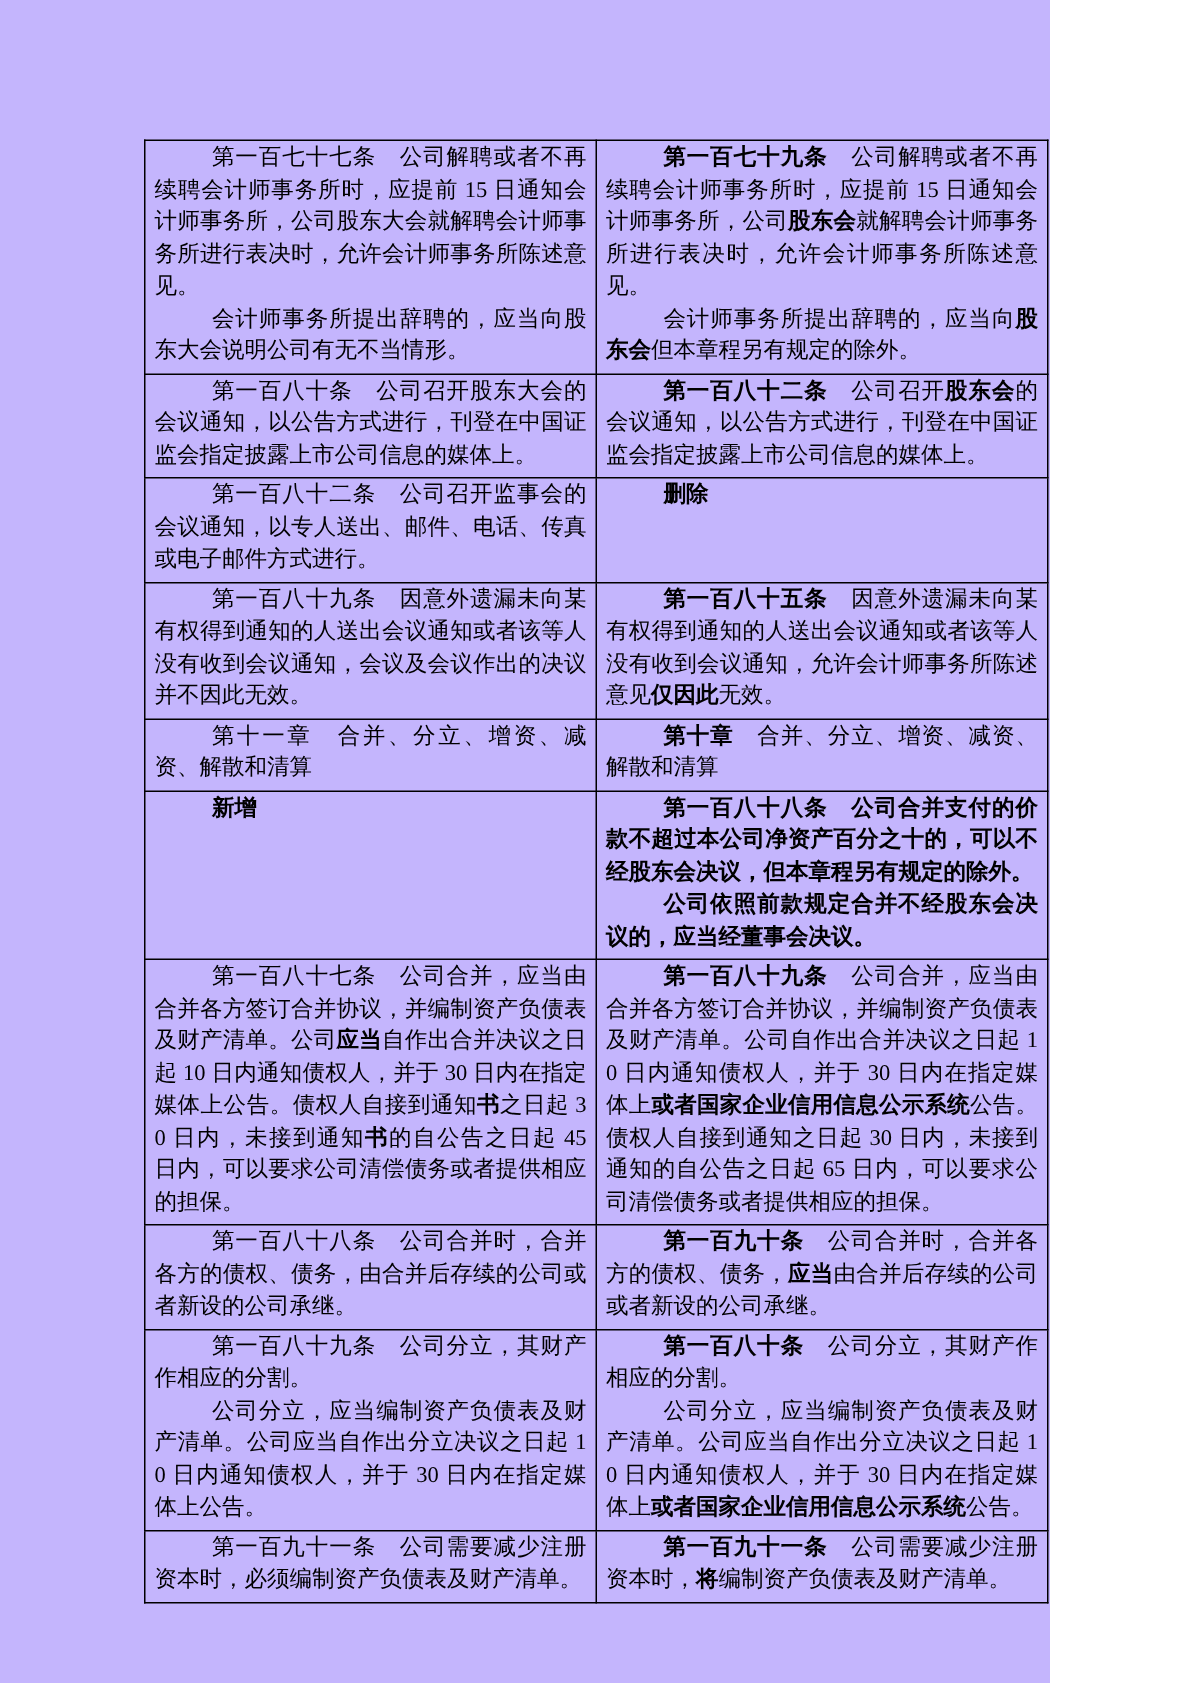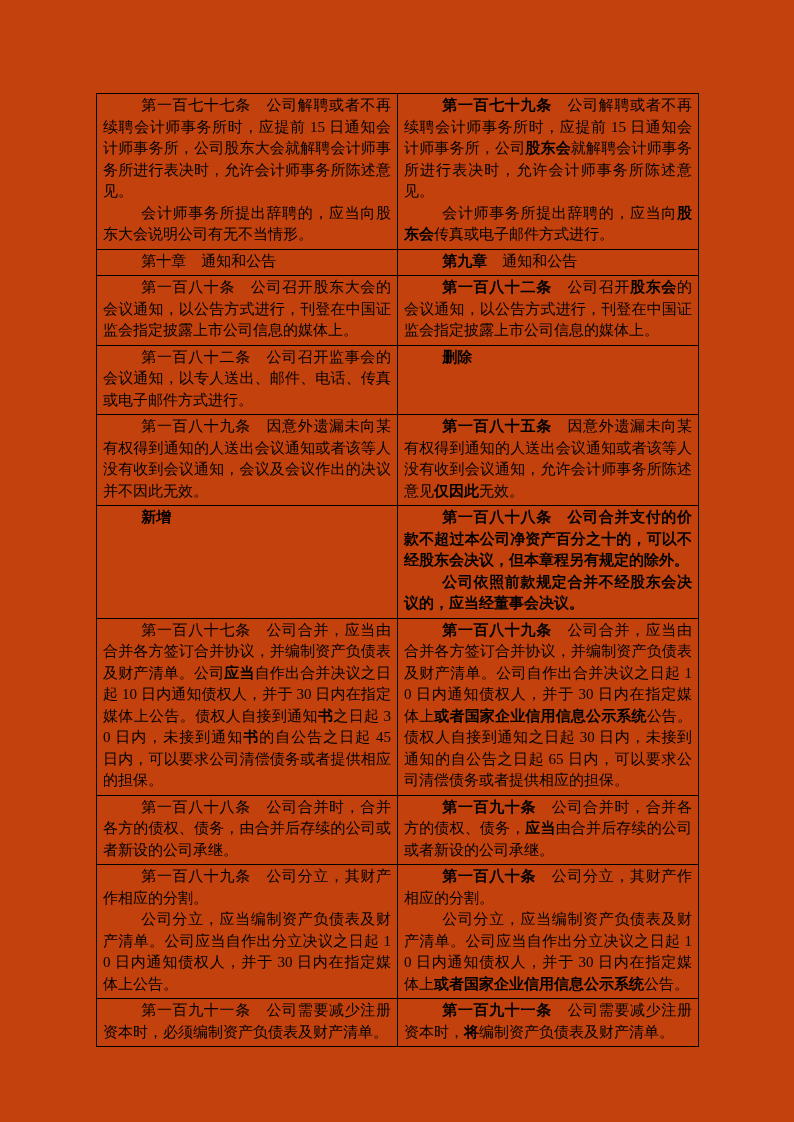--- a/index.html
+++ b/index.html
@@ -2,23 +2,23 @@
 <html><head>
 <meta charset="utf-8">
 <style>
   html, body {
     margin: 0;
     padding: 0;
     background: #ffffff;
   }
   .page {
     position: relative;
-    width: 794px;
+    width: 700px;
     height: 1122px;
-    background: #c2410c;
+    background: #c4b5fd;
     overflow: hidden;
     font-family: "Liberation Serif", "DejaVu Serif", serif;
     color: #000000;
   }
   table.cmp {
     position: absolute;
     left: 96px;
     top: 93px;
     width: 603px;
     border-collapse: collapse;
@@ -46,29 +46,21 @@
 <div class="page">
   <table class="cmp">
     <tbody>
         <tr>
           <td>
             <p><span class="seg">第一百七十七条　公司解聘或者不再续聘会计师事务所时，应提前 15 日通知会计师事务所，公司股东大会就解聘会计师事务所进行表决时，允许会计师事务所陈述意见。</span></p>
             <p><span class="seg">会计师事务所提出辞聘的，应当向股东大会说明公司有无不当情形。</span></p>
           </td>
           <td>
             <p><span class="seg b">第一百七十九条</span><span class="seg">　公司解聘或者不再续聘会计师事务所时，应提前 15 日通知会计师事务所，公司</span><span class="seg b">股东会</span><span class="seg">就解聘会计师事务所进行表决时，允许会计师事务所陈述意见。</span></p>
-            <p><span class="seg">会计师事务所提出辞聘的，应当向</span><span class="seg b">股东会</span><span class="seg">传真或电子邮件方式进行。</span></p>
-          </td>
-        </tr>
-        <tr>
-          <td>
-            <p><span class="seg">第十章　通知和公告</span></p>
-          </td>
-          <td>
-            <p><span class="seg b">第九章</span><span class="seg">　通知和公告</span></p>
+            <p><span class="seg">会计师事务所提出辞聘的，应当向</span><span class="seg b">股东会</span><span class="seg">但本章程另有规定的除外。</span></p>
           </td>
         </tr>
         <tr>
           <td>
             <p><span class="seg">第一百八十条　公司召开股东大会的会议通知，以公告方式进行，刊登在中国证监会指定披露上市公司信息的媒体上。</span></p>
           </td>
           <td>
             <p><span class="seg b">第一百八十二条</span><span class="seg">　公司召开</span><span class="seg b">股东会</span><span class="seg">的会议通知，以公告方式进行，刊登在中国证监会指定披露上市公司信息的媒体上。</span></p>
           </td>
         </tr>
@@ -79,20 +71,28 @@
           <td>
             <p><span class="seg b">删除</span></p>
           </td>
         </tr>
         <tr>
           <td>
             <p><span class="seg">第一百八十九条　因意外遗漏未向某有权得到通知的人送出会议通知或者该等人没有收到会议通知，会议及会议作出的决议并不因此无效。</span></p>
           </td>
           <td>
             <p><span class="seg b">第一百八十五条</span><span class="seg">　因意外遗漏未向某有权得到通知的人送出会议通知或者该等人没有收到会议通知，允许会计师事务所陈述意见</span><span class="seg b">仅因此</span><span class="seg">无效。</span></p>
+          </td>
+        </tr>
+        <tr>
+          <td>
+            <p><span class="seg">第十一章　合并、分立、增资、减资、解散和清算</span></p>
+          </td>
+          <td>
+            <p><span class="seg b">第十章</span><span class="seg">　合并、分立、增资、减资、解散和清算</span></p>
           </td>
         </tr>
         <tr>
           <td>
             <p><span class="seg b">新增</span></p>
           </td>
           <td>
             <p><span class="seg b">第一百八十八条　公司合并支付的价款不超过本公司净资产百分之十的，可以不经股东会决议，但本章程另有规定的除外。</span></p>
             <p><span class="seg b">公司依照前款规定合并不经股东会决议的，应当经董事会决议。</span></p>
           </td>

